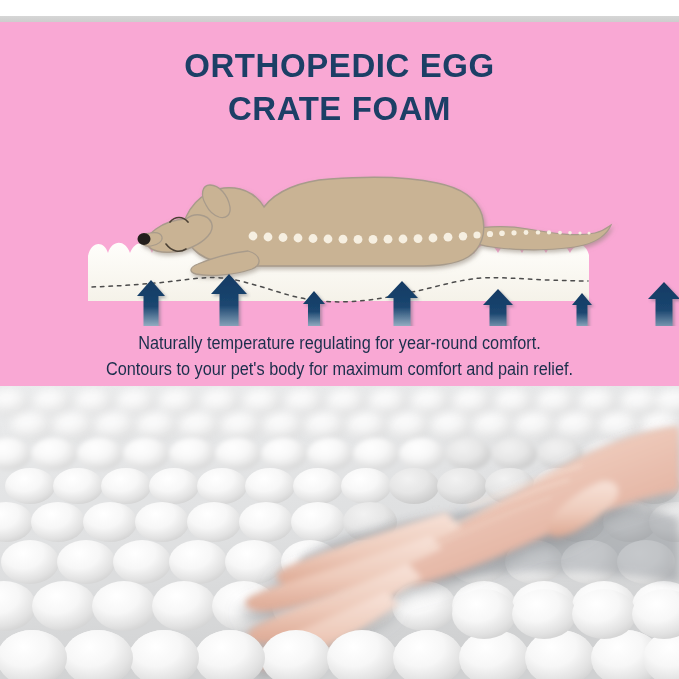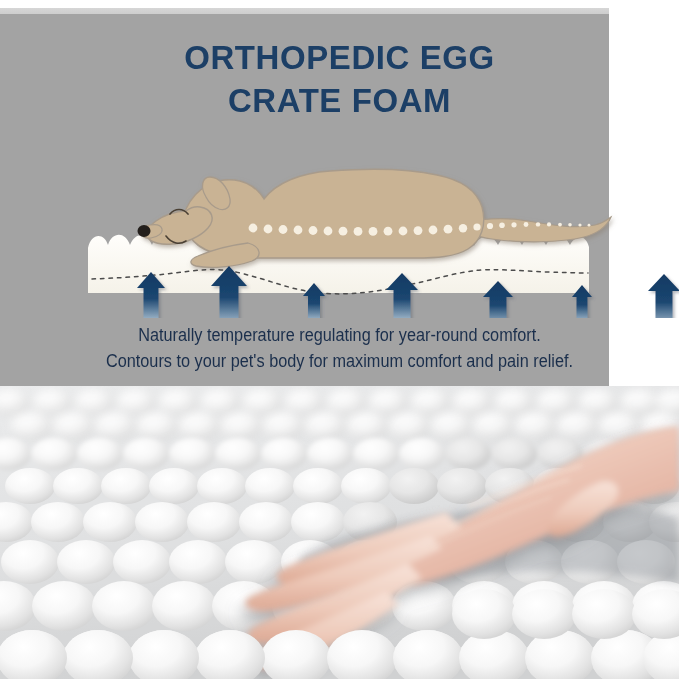--- a/index.html
+++ b/index.html
@@ -6,22 +6,22 @@
   html,body { width:679px; height:679px; }
   body {
     font-family:"Liberation Sans", sans-serif;
     background:#ffffff;
     overflow:hidden;
   }
   #page { position:relative; width:679px; height:679px; overflow:hidden; }
 
   
   .top-panel {
-    position:absolute; left:0; top:8px; width:609px; height:386px;
-    background:#a3a3a3;
+    position:absolute; left:0; top:16px; width:679px; height:386px;
+    background:#f9a8d4;
   }
   .top-panel::before{
     content:""; position:absolute; left:0; top:0; width:100%; height:6px;
     background:linear-gradient(#d6d6d6,#cdcdcd);
   }
 
   .headline {
     position:absolute; left:0; top:28px; width:679px;
     text-align:center;
     color:#1c3f66;

